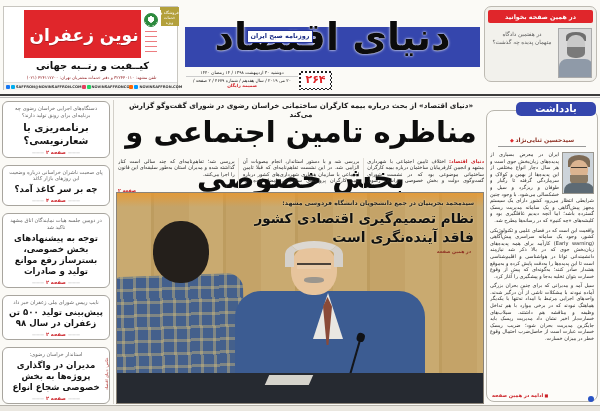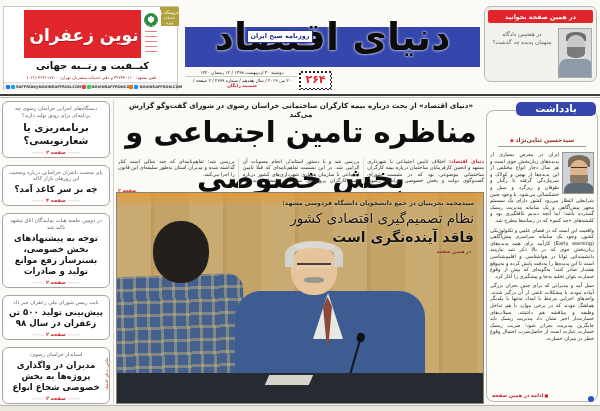--- a/index.html
+++ b/index.html
@@ -78,21 +78,21 @@
   .official-mustache { position:absolute; left:187px; top:84px; width:20px; height:6px; border-radius:40%; background:#9b968e; }
   .official-body { position:absolute; left:118px; top:98px; width:190px; height:96px; border-radius:26px 26px 0 0; background:#3c5c92; }
   .official-shirt { position:absolute; left:196px; top:100px; width:30px; height:46px; background:#e9e7e2; clip-path:polygon(50% 0,100% 100%,0 100%); }
   .official-tie { position:absolute; left:206px; top:104px; width:9px; height:48px; background:#8a4a38; clip-path:polygon(50% 0,100% 20%,60% 100%,40% 100%,0 20%); }
   .desk { position:absolute; left:0; bottom:0; width:100%; height:30px; background:#262a31; }
   .paper { position:absolute; left:150px; bottom:18px; width:44px; height:10px; background:#e9e6de; transform:skewX(-24deg); opacity:.9; }
   .mic { position:absolute; left:236px; top:146px; width:2px; height:44px; background:#14161a; transform:rotate(16deg); }
   .mic::before { content:""; position:absolute; left:-3px; top:-7px; width:8px; height:9px; border-radius:45%; background:#101216; }
 
   .ph-kicker { position:absolute; right:9px; top:6px; font-size:6.2px; font-weight:bold; color:#20201e; text-shadow:0 0 2px rgba(255,244,214,.9); }
-  .ph-h1 { position:absolute; right:9px; top:17px; font-size:13.5px; font-weight:normal; color:#121210; text-shadow:0 0 2px rgba(255,244,214,.85); }
+  .ph-h1 { position:absolute; right:9px; top:17px; font-size:13.5px; font-weight:bold; color:#121210; text-shadow:0 0 2px rgba(255,244,214,.85); }
   .ph-h2 { position:absolute; right:9px; top:36px; font-size:14px; font-weight:bold; color:#121210; text-shadow:0 0 2px rgba(255,244,214,.85); }
   .ph-more { position:absolute; right:12px; top:56px; font-size:4.6px; font-weight:bold; color:#8d2f22; }
   .photo-credit { position:absolute; left:104px; top:344px; height:60px; width:9px; writing-mode:vertical-rl; transform:rotate(180deg); font-size:4px; color:#b2302c; text-align:center; }
 
   
   .note-frame { position:absolute; left:486px; top:110px; width:112px; height:292px; background:#fdfcf9; border:1px solid #b9b6ae; border-radius:8px; }
   .note-header { position:absolute; left:516px; top:102px; width:80px; height:14px; background:#3546ad; border-radius:5px; color:#fff; font-size:10px; font-weight:bold; text-align:center; line-height:14px; }
   .note-title { position:absolute; left:490px; top:122px; width:104px; text-align:center; font-size:9.3px; font-weight:bold; color:#101010; }
   .note-author { position:absolute; left:490px; top:136px; width:104px; text-align:center; font-size:6px; font-weight:bold; color:#8d2f22; }
   .note-author::after { content:" ◆"; color:#e0262b; font-size:5px; }

